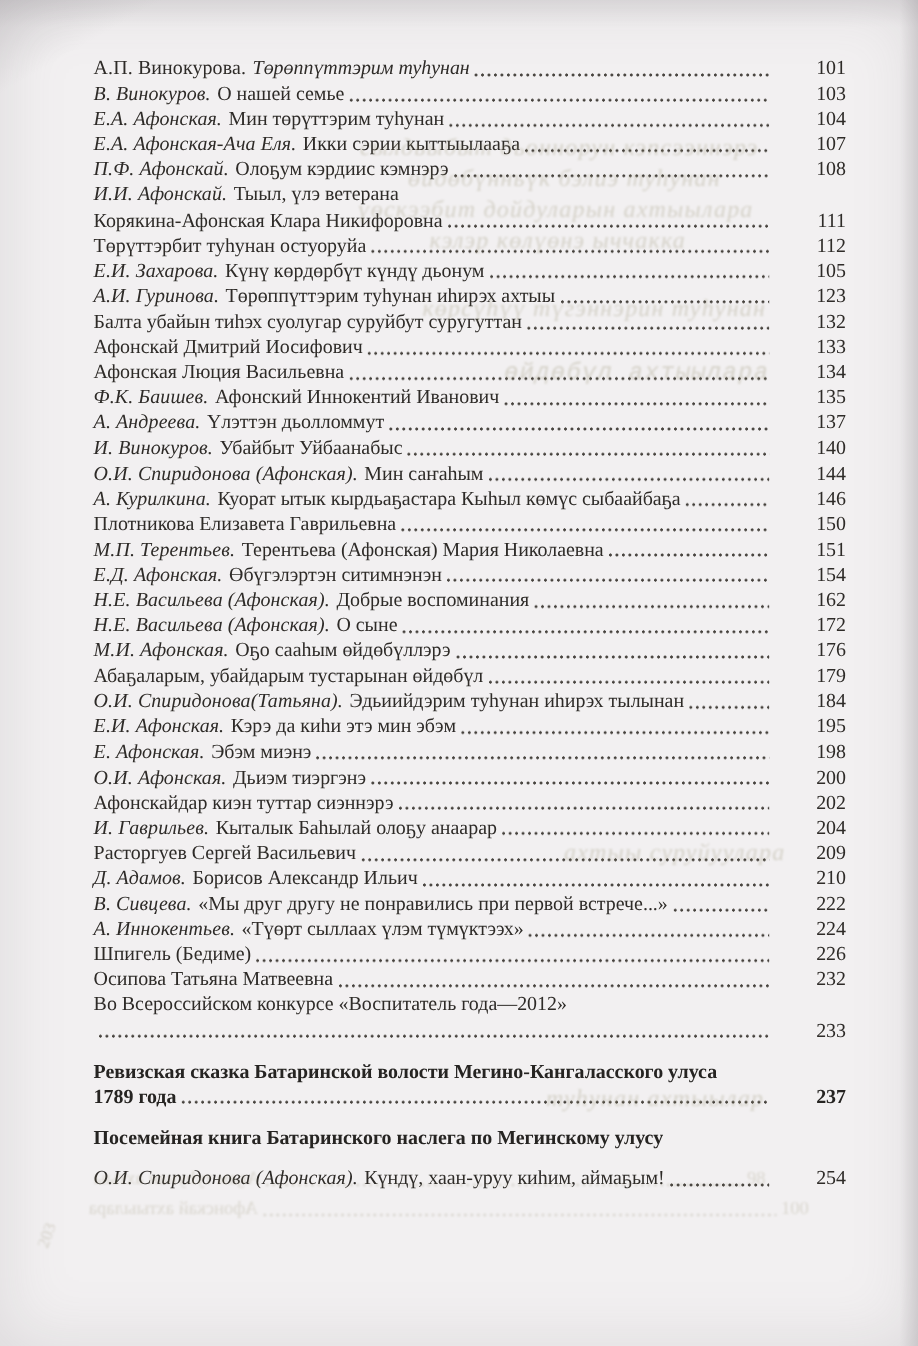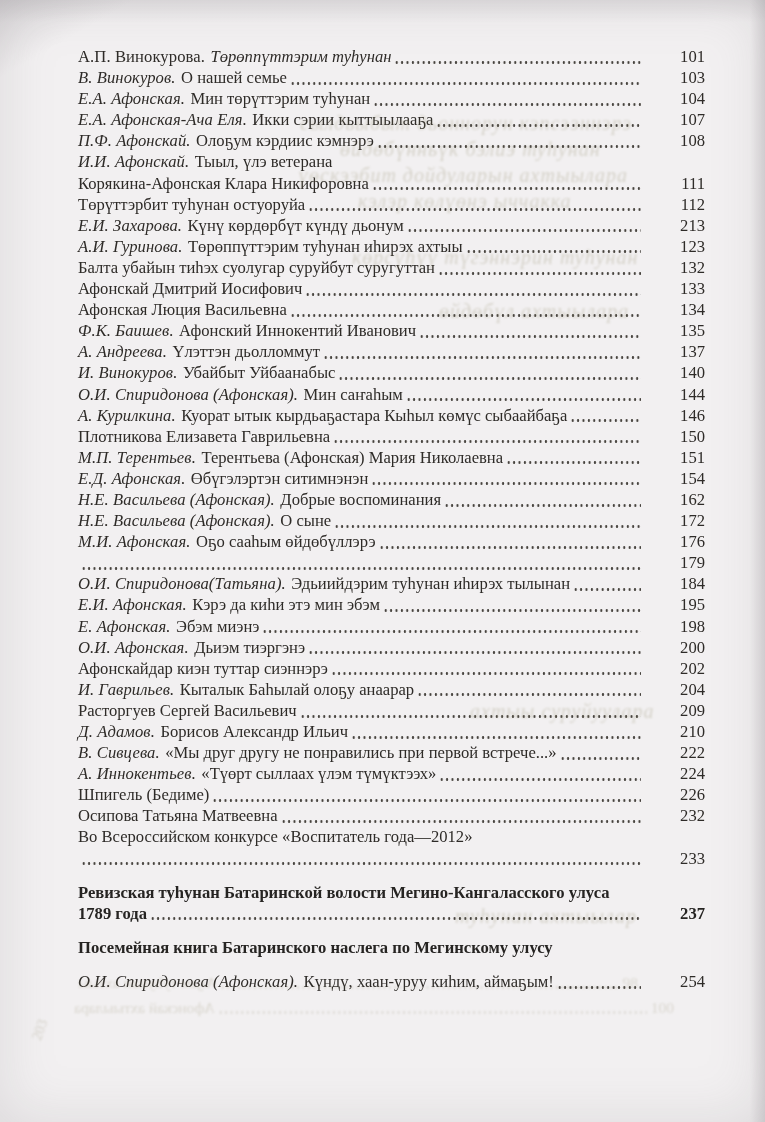--- a/index.html
+++ b/index.html
@@ -73,21 +73,21 @@
   .bleed-corner {
     opacity: 0.30; filter: blur(0.8px);
     font-size: 14px;
     transform: rotate(-70deg);
   }
   .m1 { top: 112px; left: 300px; width: 430px; }
   .m2 { top: 138px; left: 340px; width: 400px; }
   .m3 { top: 164px; left: 298px; width: 440px; }
   .m4 { top: 190px; left: 358px; width: 360px; }
   .m5 { top: 246px; left: 352px; width: 380px; }
-  .m6 { top: 300px; left: 439px; width: 310px; }
+  .m6 { top: 300px; left: 420px; width: 310px; font-family: Liberation Mono, monospace; }
   .m7 { top: 420px; left: 420px; width: 320px; }
   .m8 { top: 700px; left: 470px; width: 270px; }
   .m9 { top: 905px; left: 455px; width: 280px; }
   .b1 { top: 974px;  left: 78px; width: 560px; }
   .b2 { top: 999px;  left: 74px; width: 600px; }
   .c1 { top: 1022px; left: 30px; }
 </style>
 </head>
 <body>
 
@@ -138,21 +138,21 @@
       <li class="row">
 
     <span class="title">Төрүттэрбит туһунан остуоруйа</span>
     <span class="leader"></span>
     <span class="pagenum">112</span>
   </li>
       <li class="row">
     <span class="author">Е.И. Захарова.</span>
     <span class="title">Күнү көрдөрбүт күндү дьонум</span>
     <span class="leader"></span>
-    <span class="pagenum">213</span>
+    <span class="pagenum">105</span>
   </li>
       <li class="row">
     <span class="author">А.И. Гуринова.</span>
     <span class="title">Төрөппүттэрим туһунан иһирэх ахтыы</span>
     <span class="leader"></span>
     <span class="pagenum">123</span>
   </li>
       <li class="row">
 
     <span class="title">Балта убайын тиһэх суолугар суруйбут суругуттан</span>
@@ -232,20 +232,21 @@
     <span class="pagenum">172</span>
   </li>
       <li class="row">
     <span class="author">М.И. Афонская.</span>
     <span class="title">Оҕо сааһым өйдөбүллэрэ</span>
     <span class="leader"></span>
     <span class="pagenum">176</span>
   </li>
       <li class="row">
 
+    <span class="title">Абаҕаларым, убайдарым тустарынан өйдөбүл</span>
     <span class="leader"></span>
     <span class="pagenum">179</span>
   </li>
       <li class="row">
     <span class="author">О.И. Спиридонова(Татьяна).</span>
     <span class="title">Эдьиийдэрим туһунан иһирэх тылынан</span>
     <span class="leader"></span>
     <span class="pagenum">184</span>
   </li>
       <li class="row">
@@ -319,21 +320,21 @@
     <span class="title">Во Всероссийском конкурсе «Воспитатель года—2012»</span>
 
   </li>
       <li class="row">
 
     <span class="leader"></span>
     <span class="pagenum">233</span>
   </li>
       <li class="row bold gap">
 
-    <span class="title">Ревизская туһунан Батаринской волости Мегино-Кангаласского улуса</span>
+    <span class="title">Ревизская сказка Батаринской волости Мегино-Кангаласского улуса</span>
 
   </li>
       <li class="row bold">
 
     <span class="title">1789 года</span>
     <span class="leader"></span>
     <span class="pagenum">237</span>
   </li>
       <li class="row bold gap">
 

